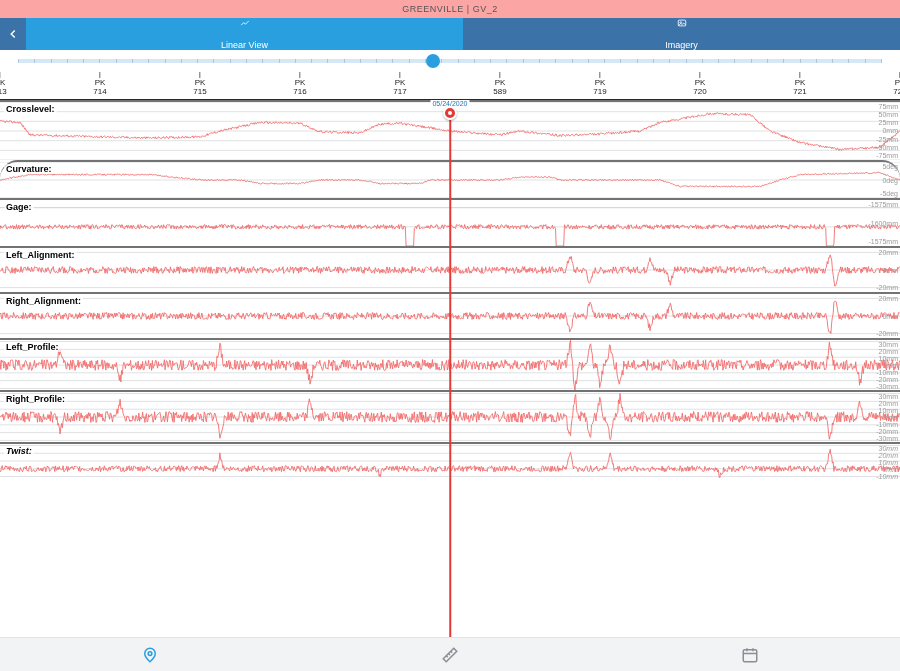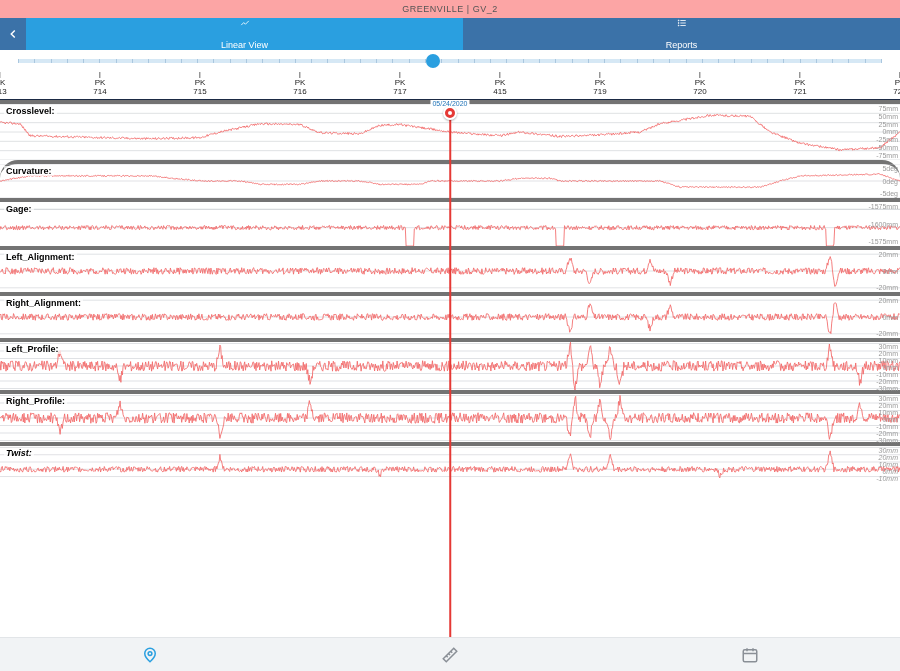--- a/index.html
+++ b/index.html
@@ -30,21 +30,21 @@
   .pktick .strut { width: 1px; height: 6px; background: #666; margin: 0 auto 1px auto; }
   .geomlbl { position: absolute; left: 2px; bottom: -10px; font-size: 8px; color: #b0b0b0; letter-spacing: 0.5px; }
 
   
   .charts { flex: 1; position: relative; overflow: hidden; background: #fff; }
   .datebadge { position: absolute; top: 0; left: 50%; transform: translateX(-50%); font-size: 7px; color: #1f73b7; background: #fff; padding: 0 2px; z-index: 5; }
   .pin { position: absolute; top: 6px; left: 50%; transform: translateX(-50%); width: 14px; height: 14px; background: #e53935; border: 2px solid #fff; border-radius: 50%; z-index: 5; display:flex; align-items:center; justify-content:center; box-shadow: 0 1px 2px rgba(0,0,0,0.3); cursor: pointer; }
   .pin::after { content:""; position:absolute; width:4px; height:4px; background:#fff; border-radius:50%; }
   .vline { position: absolute; top: 0; bottom: 0; width: 1.5px; background: #e53935; left: 50%; transform: translateX(-50%); z-index: 4; }
 
-  .panel { position: relative; border-top: 4px solid #737373; }
+  .panel { position: relative; border-top: 2px solid #737373; }
   .panel:first-child { border-top: none; }
   .panel .lbl { position: absolute; top: 2px; left: 4px; font-size: 9px; font-weight: 700; color: #000; z-index: 3; background: rgba(255,255,255,0.7); padding: 0 2px; }
   .panel .grid line { stroke: #c9ccd1; stroke-width: 0.6; }
   .panel .trace { stroke: #f26a6a; stroke-width: 0.9; fill: none; }
   .panel .ylabels { position: absolute; right: 2px; top: 0; bottom: 0; display: flex; flex-direction: column; justify-content: space-between; font-size: 7px; color: #9a9a9a; text-align: right; padding: 1px 0; z-index: 3; }
   .panel svg { position: absolute; inset: 0; width: 100%; height: 100%; }
 
   
   .bottomnav { height: 34px; background: #f1f3f5; display: flex; align-items: center; justify-content: space-around; border-top: 1px solid #e2e5e8; }
   .bottomnav .bn { width: 28px; height: 28px; display:flex; align-items:center; justify-content:center; cursor:pointer; }
@@ -64,28 +64,25 @@
         </svg>
     </div>
     <div class="tab active">
       <svg viewBox="0 0 24 24" fill="none" stroke="#fff" stroke-width="2">
           <polyline points="3 17 9 11 13 15 21 7"></polyline>
         </svg>
       <span>Linear View</span>
     </div>
     <div class="tab">
       <svg viewBox="0 0 24 24" fill="none" stroke="#fff" stroke-width="2">
-          <line x1="8" y1="6" x2="21" y2="6"></line>
-          <line x1="8" y1="12" x2="21" y2="12"></line>
-          <line x1="8" y1="18" x2="21" y2="18"></line>
-          <circle cx="4" cy="6" r="1" fill="#fff"></circle>
-          <circle cx="4" cy="12" r="1" fill="#fff"></circle>
-          <circle cx="4" cy="18" r="1" fill="#fff"></circle>
-        </svg>
-      <span>Reports</span>
+          <rect x="3" y="5" width="18" height="14" rx="2"></rect>
+          <circle cx="9" cy="11" r="2"></circle>
+          <path d="M21 17l-5-5-4 4-3-3-6 6"></path>
+        </svg>
+      <span>Imagery</span>
     </div>
   </div>
 
   <div class="slider-row">
     <div class="slider-track">
       <div class="slider-ticks" id="slider-ticks">
           <span></span>
           <span></span>
           <span></span>
           <span></span>
@@ -167,21 +164,21 @@
           <div>716</div>
         </div>
         <div class="pktick" style="left: 44.4444%;">
           <div class="strut"></div>
           <div>PK</div>
           <div>717</div>
         </div>
         <div class="pktick" style="left: 55.5556%;">
           <div class="strut"></div>
           <div>PK</div>
-          <div>415</div>
+          <div>589</div>
         </div>
         <div class="pktick" style="left: 66.6667%;">
           <div class="strut"></div>
           <div>PK</div>
           <div>719</div>
         </div>
         <div class="pktick" style="left: 77.7778%;">
           <div class="strut"></div>
           <div>PK</div>
           <div>720</div>

